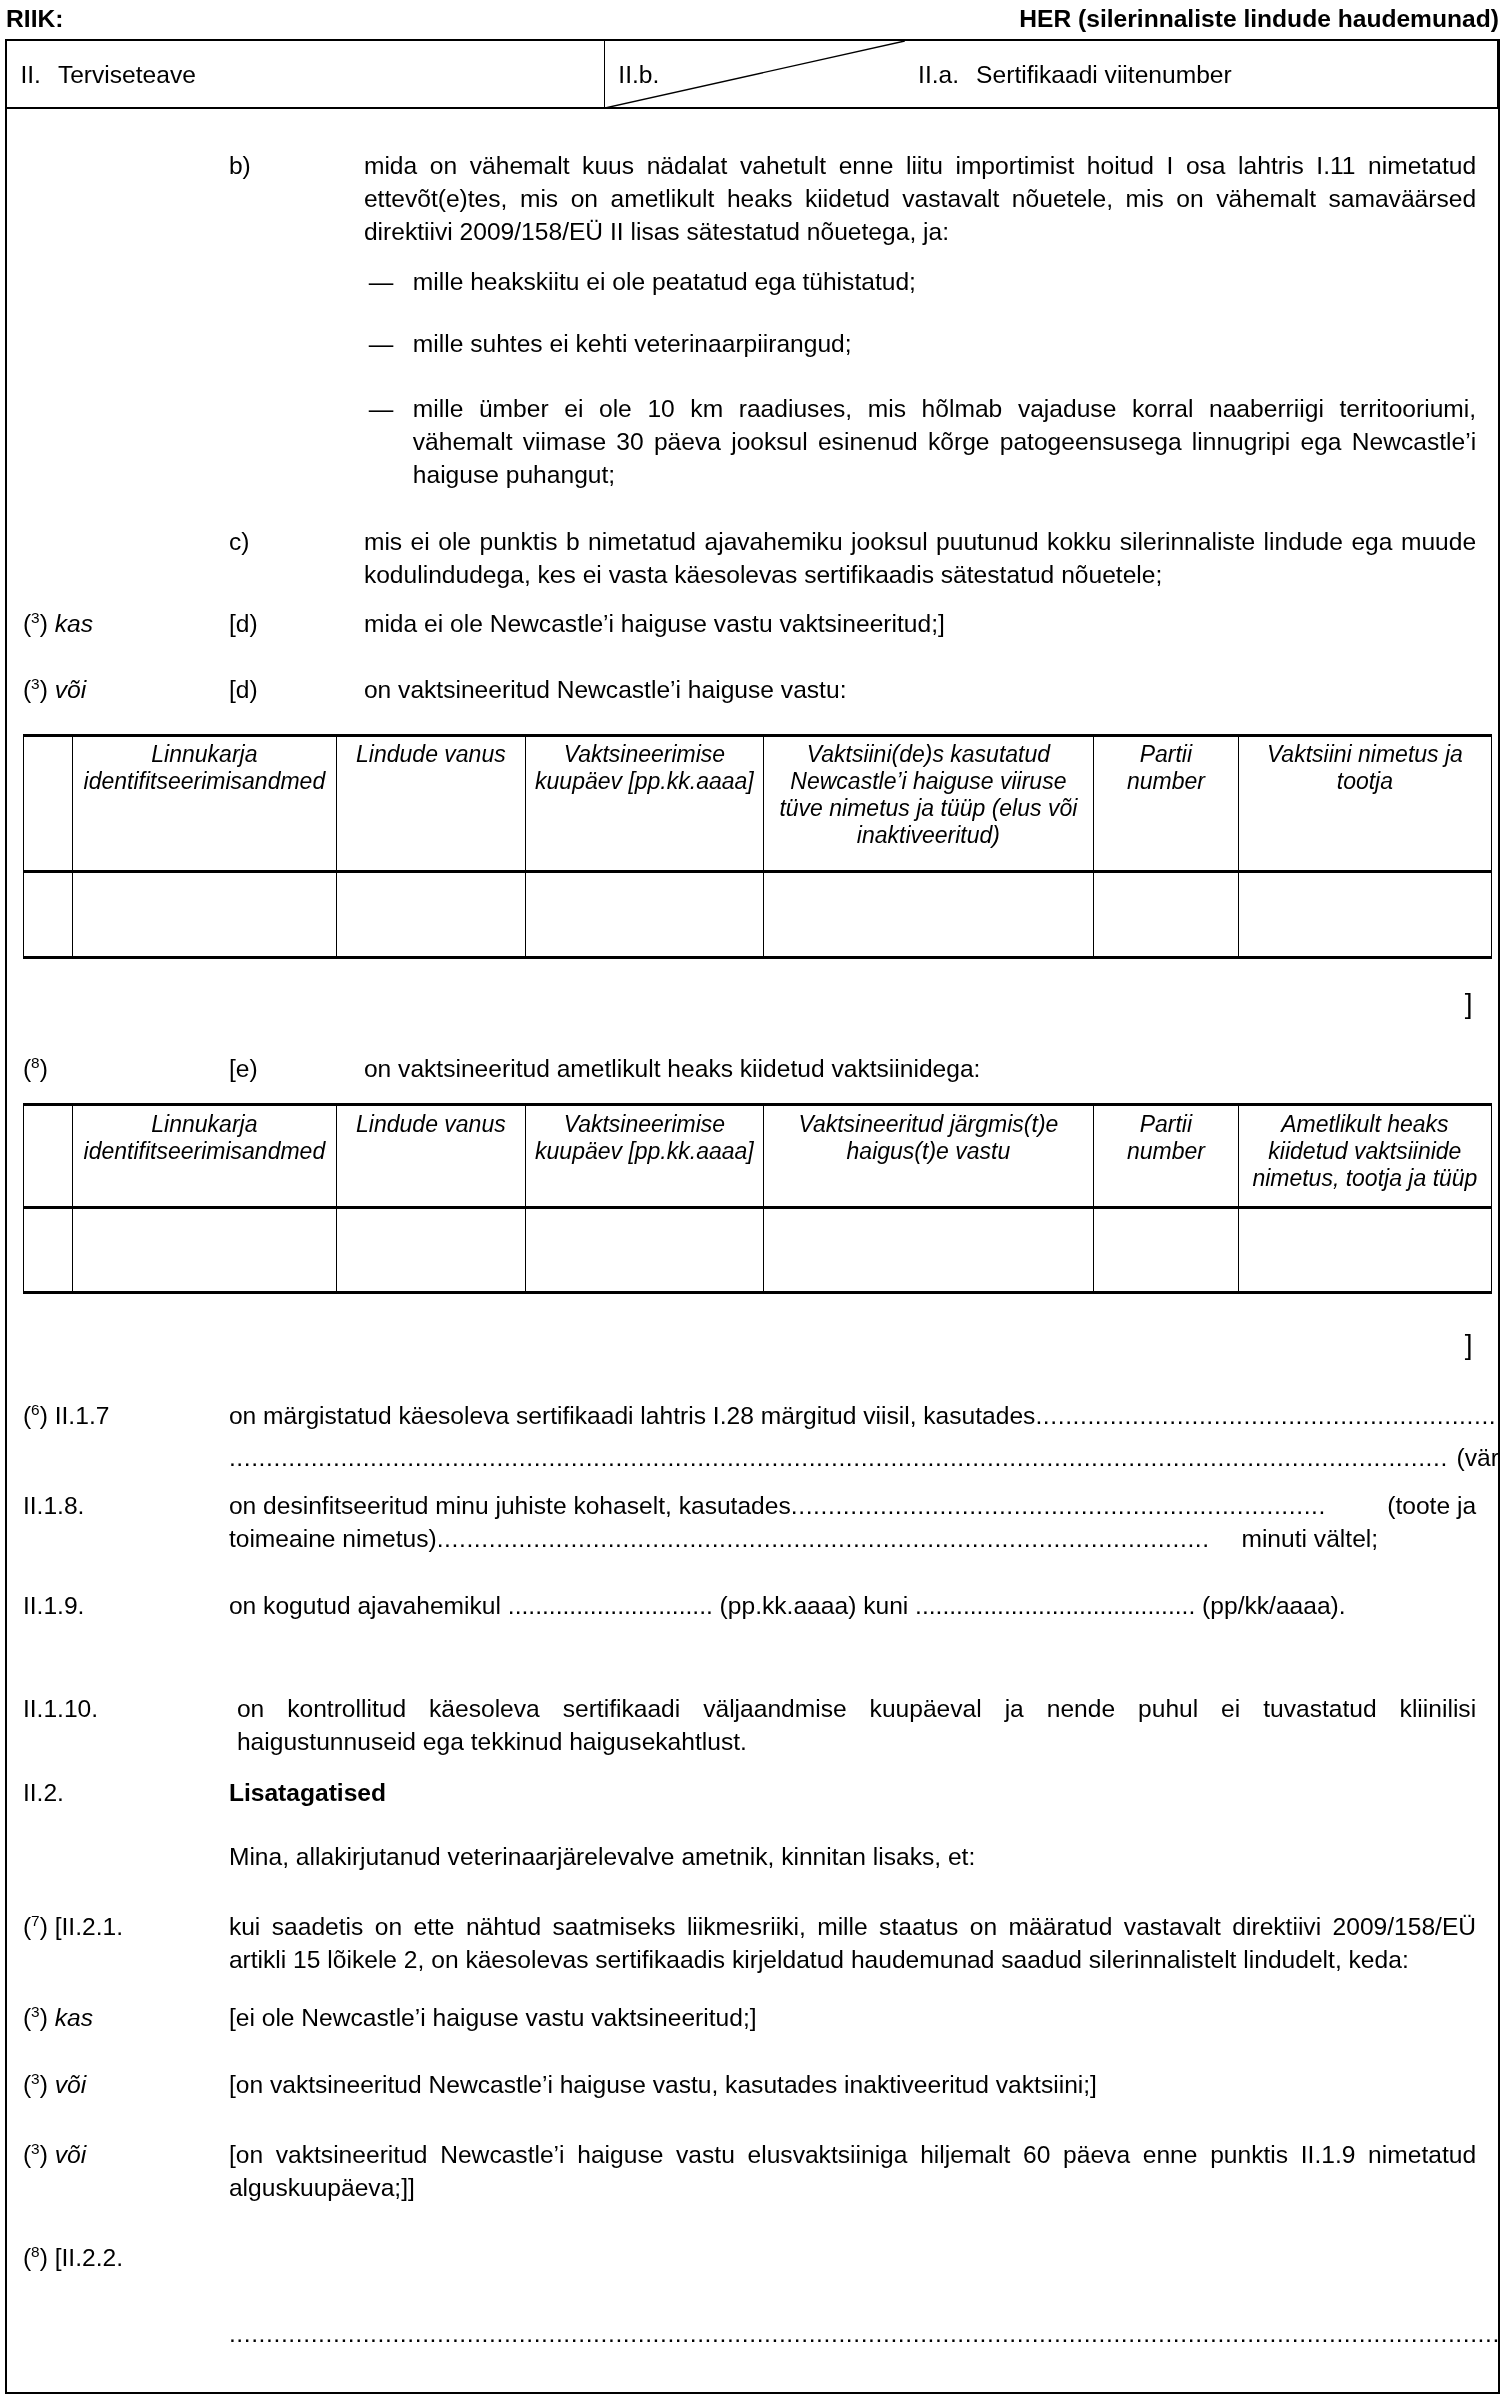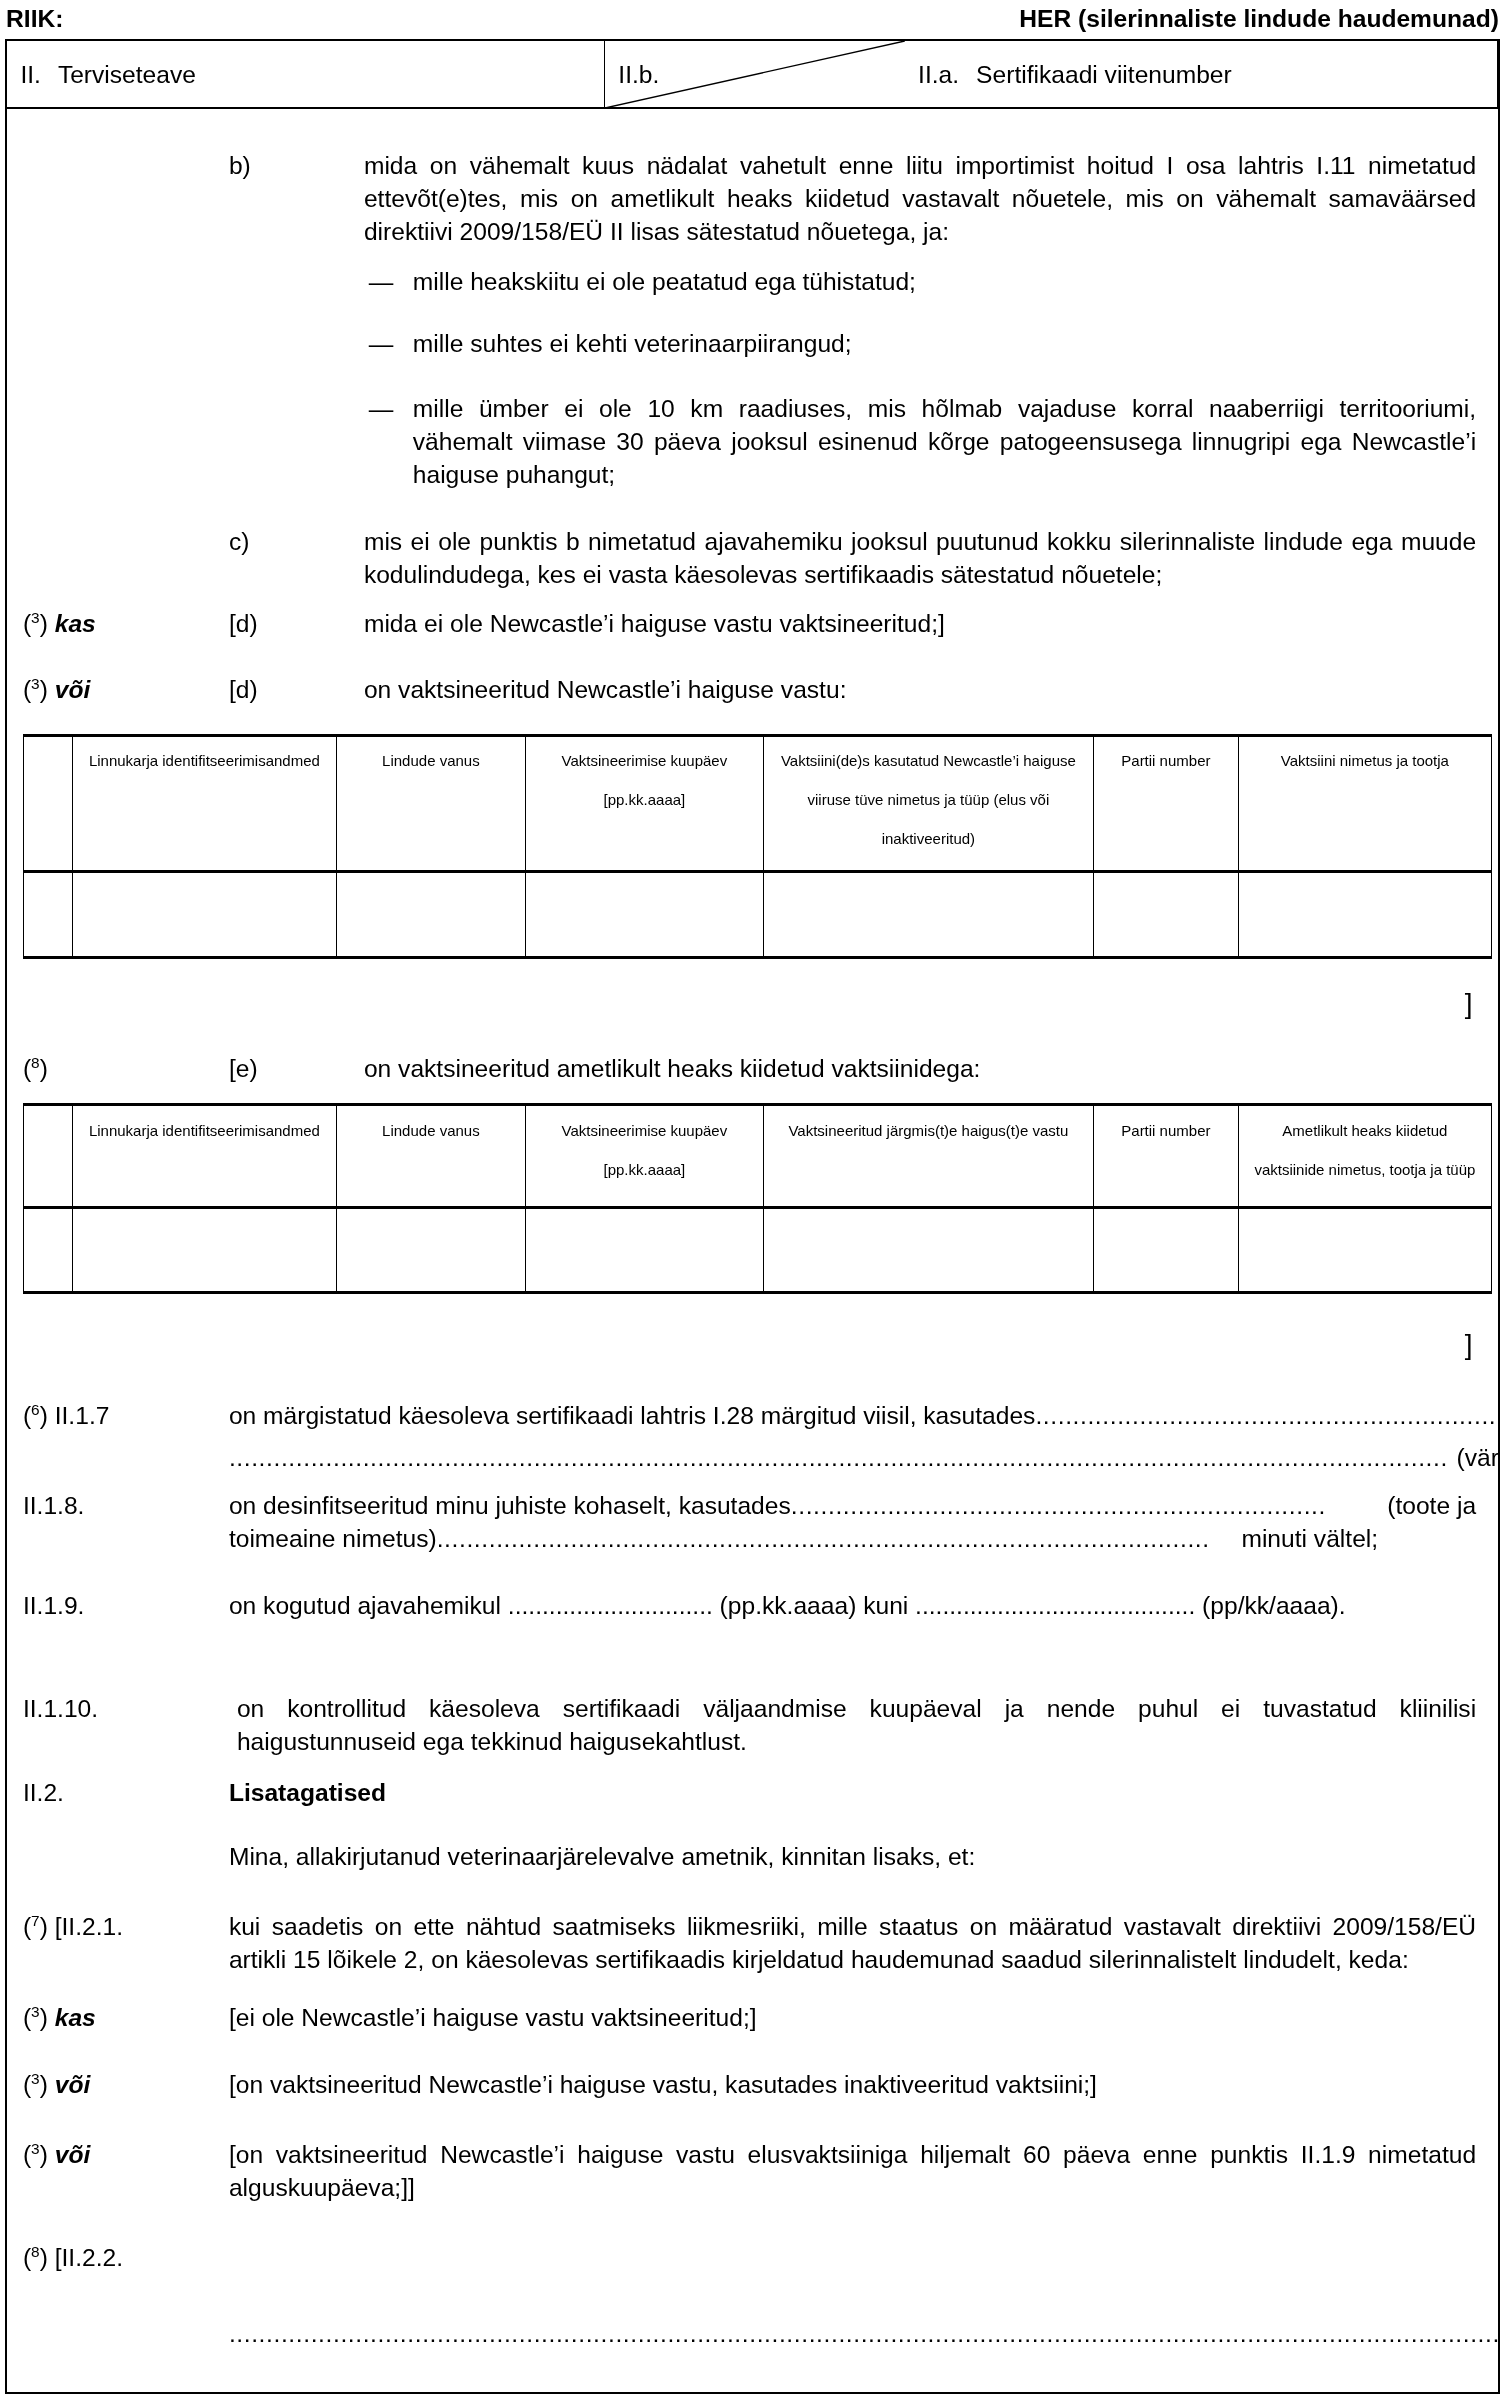--- a/index.html
+++ b/index.html
@@ -29,39 +29,39 @@
   .hdr-c3 .lbl { position:relative; z-index:1; background:transparent; }
 
   
   .main-box {
     margin:-2.5px 4.9px 0 4.9px; border:2.5px solid #000; box-sizing:border-box;
     height:2287px; padding:0 22px 0 16px; overflow:hidden; background:#fff;
   }
   .row { display:grid; grid-template-columns:206px 135px 1fr; align-items:start; }
   .row .text { text-align:justify; }
   .low { grid-template-columns:206px 1fr; }
-  .word { font-style:italic;font-weight:bold; }
+  .word { font-style:italic; }
   sup { font-size:15.4px; line-height:0; vertical-align:super; }
   .dashwrap { grid-column:3; display:flex; padding-left:4.9px; }
   .dash { width:44px; flex:0 0 44px; }
   .dtext { flex:1; text-align:justify; }
   .bold { font-weight:bold; }
 
   .bracket-line { text-align:right; font-size:28px; padding-right:3.7px; line-height:34px; }
 
   
   .dotline { display:flex; align-items:baseline; }
   .dots { flex:1 1 0; min-width:0; overflow:hidden; white-space:nowrap; letter-spacing:0.6px; }
   .tail { white-space:nowrap; padding-left:8.6px; }
 
   
   table.grid {
     border-collapse:collapse; table-layout:fixed; width:1467px;
     border-top:3.1px solid #000; border-bottom:3.1px solid #000;
-    font-size:15px; line-height:39px;
+    font-size:23px; line-height:27px;font-style:italic;
   }
   table.grid th, table.grid td {
     border:1.2px solid #000; vertical-align:top; text-align:center;
     font-weight:normal; padding:4.9px 7.4px; box-sizing:border-box;
     overflow:hidden;
   }
   table.grid thead th { border-bottom:3.1px solid #000; }
   .t1 thead th { height:136px; }
   .t1 tbody td { height:86px; }
   .t2 thead th { height:103px; }

